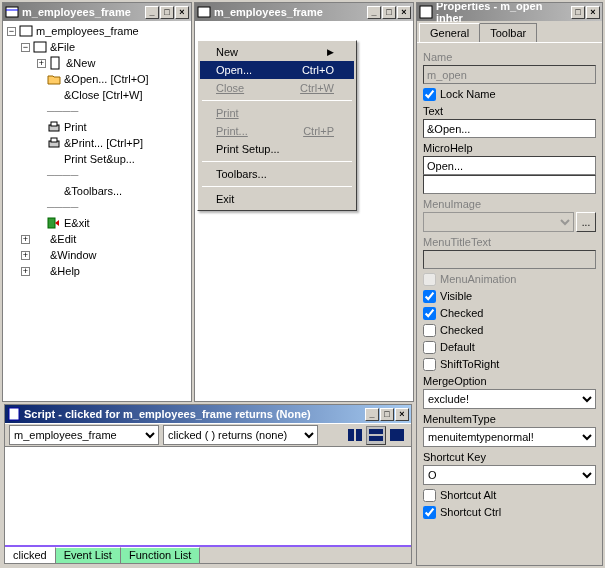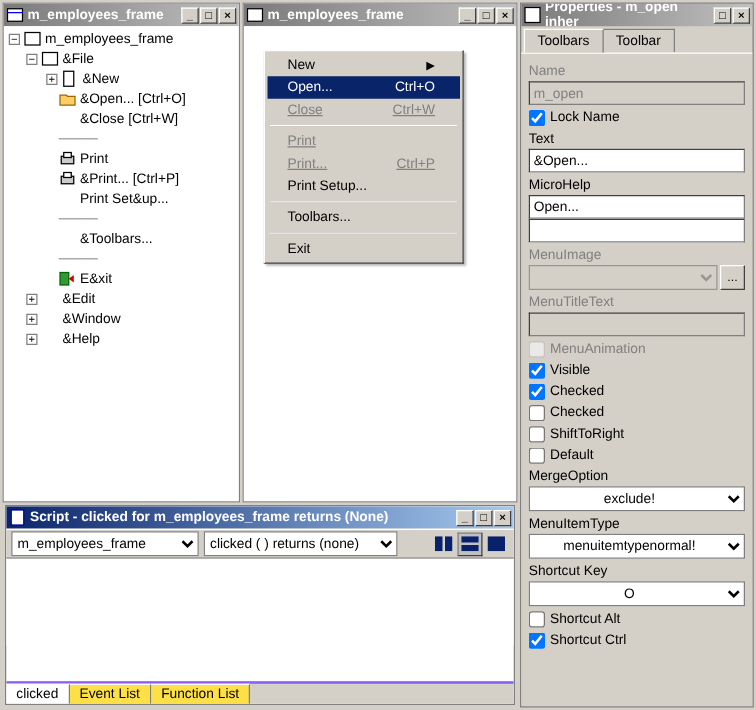--- a/index.html
+++ b/index.html
@@ -32,37 +32,37 @@
 .menu-body { flex: 1; background: #fff; }
 .props-panel { flex: 1; background: #d4d0c8; }
 .tabs { display: flex; background: #d4d0c8; margin: 2px 2px 0 2px; }
 .tab { padding: 3px 10px; background: #d4d0c8; border: 1px solid #808080; border-bottom: none; cursor: pointer; margin-right: -1px; }
 .tab.active { background: #d4d0c8; border-top-color: #fff; border-left-color: #fff; position: relative; z-index: 1; }
 .props-body { background: #d4d0c8; padding: 4px 6px; overflow-y: auto; flex: 1; border-top: 1px solid #fff; }
 .prop-label { color: #000; margin-top: 4px; margin-bottom: 2px; }
 .prop-label.disabled { color: #808080; }
 .prop-input { width: 100%; height: 19px; border: 1px solid #808080; border-top-color: #404040; border-left-color: #404040; background: #fff; padding: 1px 3px; font-size: 11px; }
 .prop-input:disabled { background: #d4d0c8; color: #808080; }
-.prop-select { width: 100%; height: 20px; border: 1px solid #808080; background: #fff; font-size: 11px; text-align: center; }
+.prop-select { width: 100%; height: 20px; border: 1px solid #808080; background: #fff; font-size: 11px; }
 .prop-select:disabled { background: #d4d0c8; }
 .chk { display: flex; align-items: flex-start; margin-top: 4px; }
 .chk input { margin-right: 4px; }
 .chk.disabled { color: #808080; }
 .img-row { display: flex; gap: 2px; }
 .img-row .prop-select { flex: 1; }
 .browse-btn { width: 20px; height: 20px; background: #d4d0c8; border: 1px solid #fff; border-right-color: #404040; border-bottom-color: #404040; cursor: pointer; font-size: 10px; }
 .script-panel { height: 160px; margin: 0 2px 2px 2px; }
 .script-toolbar { background: #d4d0c8; height: 24px; display: flex; align-items: center; padding: 2px 4px; gap: 4px; border-bottom: 1px solid #808080; border-top: 1px solid #fff; }
 .script-toolbar select { height: 20px; font-size: 11px; background: #fff; border: 1px solid #808080; }
 .view-btns { margin-left: auto; display: flex; gap: 1px; }
 .view-btn { width: 20px; height: 19px; background: #d4d0c8; border: 1px solid #d4d0c8; cursor: pointer; display: flex; align-items: center; justify-content: center; }
 .view-btn.active { border: 1px solid #404040; border-top-color: #808080; border-left-color: #808080; background: #c0c0c0; }
 .script-body { flex: 1; background: #fff; }
 .bottom-tabs { display: flex; height: 18px; background: #d4d0c8; border-top: 2px solid #8b5cf6; margin-top: 29px; }
-.btab { padding: 1px 8px; border-right: 1px solid #808080; background: #fde047; cursor: pointer; font-size: 11px; border-top: 1px solid #fff; }
+.btab { padding: 1px 8px; border-right: 1px solid #808080; background: #86efac; cursor: pointer; font-size: 11px; border-top: 1px solid #fff; }
 .btab.active { background: #fff; }
 .under { text-decoration: underline; }
 .left-col { display: flex; flex-direction: column; flex: 0 0 412px; gap: 2px; }
 .top-two { display: flex; gap: 2px; flex: 1; }
 </style>
 </head>
 <body>
 
 <div class="app">
  <div class="top-area">
@@ -193,21 +193,21 @@
                   <rect x="1" y="2" width="12" height="10" fill="#fff" stroke="#000"></rect>
                 </svg>
               </span>
       <span>m_employees_frame</span>
       <div class="tbuttons">
        <div class="tbtn">_</div>
        <div class="tbtn">□</div>
        <div class="tbtn">×</div>
       </div>
      </div>
-     <div class="dropdown" style="left:16px;top:37px;width:160px">
+     <div class="dropdown" style="left:2px;top:37px;width:160px">
       <div class="dd-item">
                 <span>New</span>
                 <span class="dd-arrow">▶</span>
               </div>
       <div class="dd-item highlighted">
                 <span>Open...</span>
                 <span class="dd-shortcut">Ctrl+O</span>
               </div>
       <div class="dd-item disabled">
                 <span>Close</span>
@@ -292,21 +292,21 @@
               <rect x="1" y="1" width="12" height="12" fill="#fff" stroke="#000"></rect>
             </svg>
           </span>
     <span>Properties - m_open  inher</span>
     <div class="tbuttons">
      <div class="tbtn">□</div>
      <div class="tbtn">×</div>
     </div>
    </div>
    <div class="tabs">
-    <div class="tab active">Toolbars</div>
+    <div class="tab active">General</div>
     <div class="tab">Toolbar</div>
    </div>
    <div class="props-body">
     <div class="prop-label disabled">Name</div>
     <input class="prop-input" disabled="" value="m_open" style="">
     <label class="chk">
             <input type="checkbox" checked="" style="">
             <span>Lock Name</span>
           </label>
     <div class="prop-label">Text</div>
@@ -332,25 +332,25 @@
     <label class="chk">
             <input type="checkbox" checked="" style="">
             <span>Checked</span>
           </label>
     <label class="chk">
             <input type="checkbox" style="">
             <span>Checked</span>
           </label>
     <label class="chk">
             <input type="checkbox" style="">
+            <span>Default</span>
+          </label>
+    <label class="chk">
+            <input type="checkbox" style="">
             <span>ShiftToRight</span>
-          </label>
-    <label class="chk">
-            <input type="checkbox" style="">
-            <span>Default</span>
           </label>
     <div class="prop-label">MergeOption</div>
     <select class="prop-select"><option>exclude!</option></select>
     <div class="prop-label">MenuItemType</div>
     <select class="prop-select"><option>menuitemtypenormal!</option></select>
     <div class="prop-label">Shortcut Key</div>
     <select class="prop-select"><option>O</option></select>
     <label class="chk">
             <input type="checkbox" style="">
             <span>Shortcut Alt</span>

